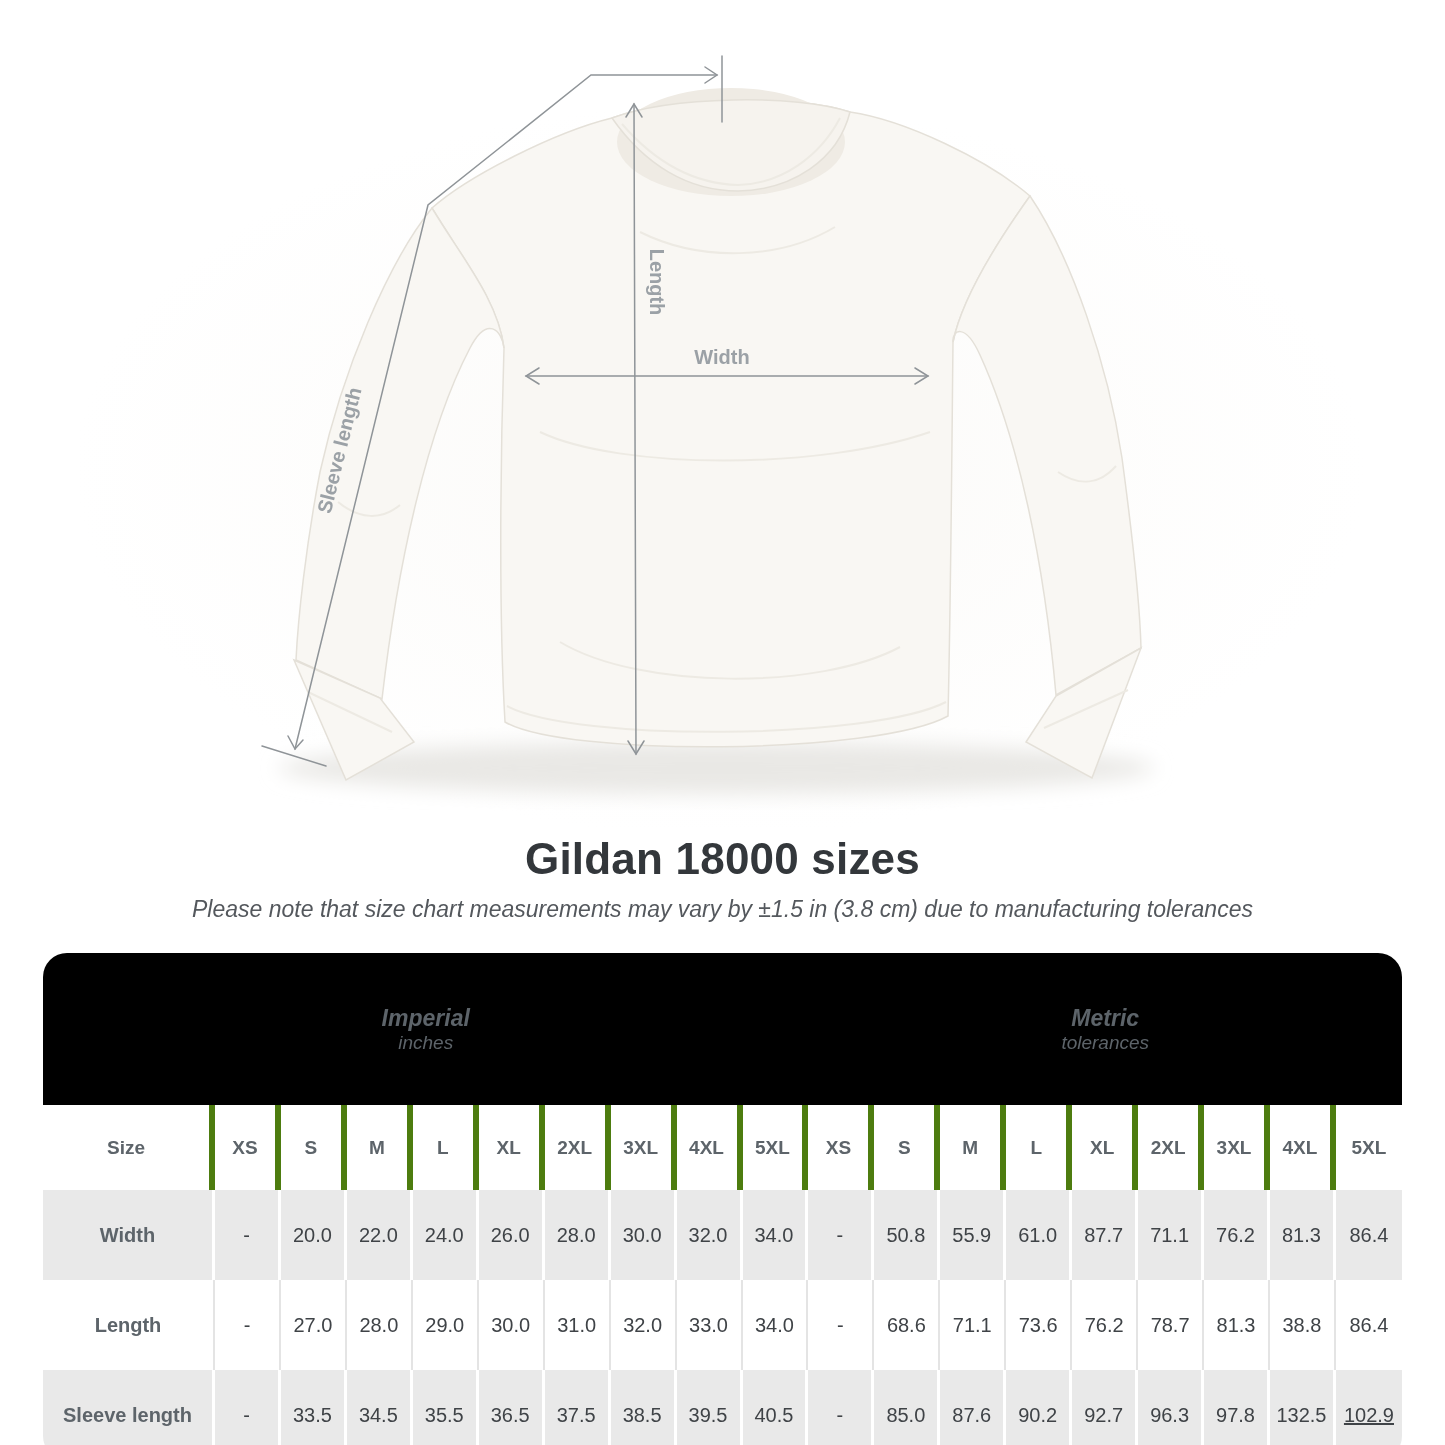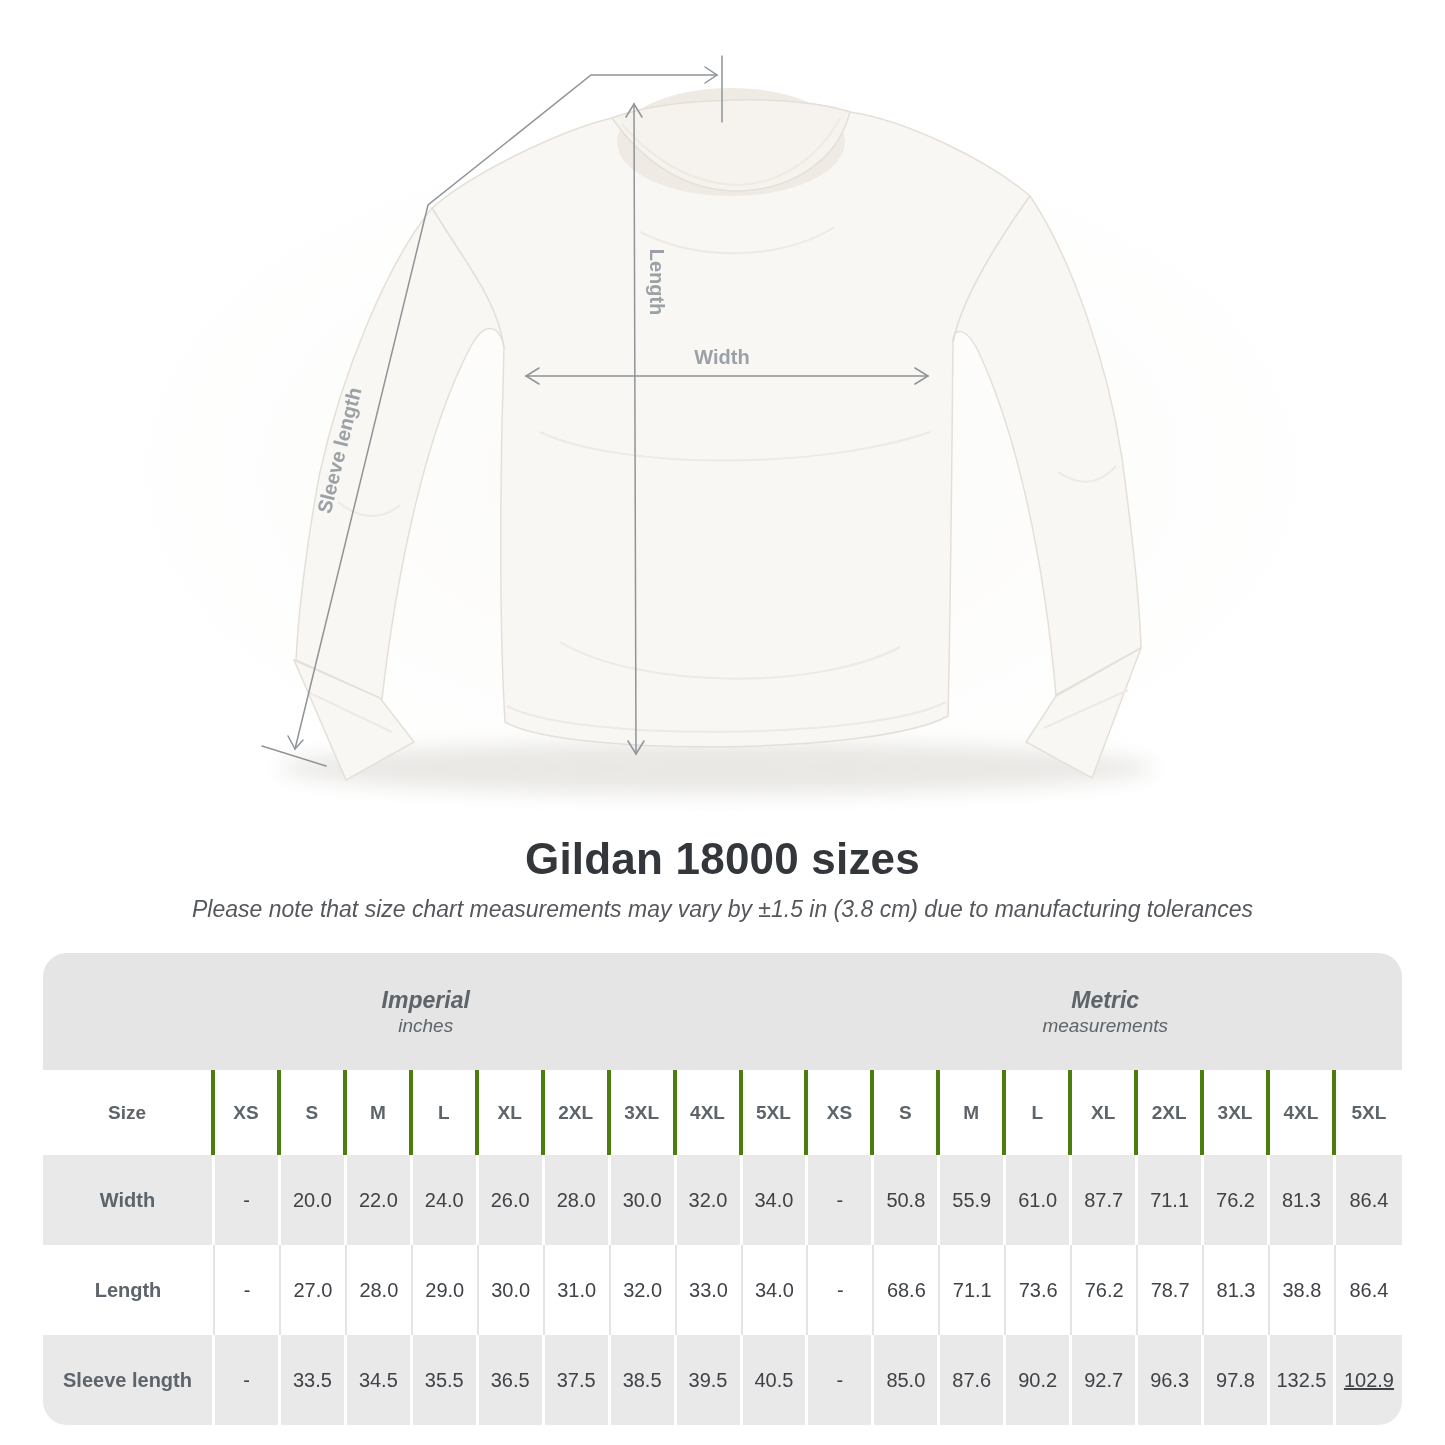--- a/index.html
+++ b/index.html
@@ -31,31 +31,31 @@
   
   .table-wrap { margin:30px 43px 0 43px; }
   table.size-table {
     width:1359px; table-layout:fixed;
     border-collapse:separate; border-spacing:0;
   }
   .col-label { width:172px; }
   th, td { padding:0; text-align:center; vertical-align:middle; font-weight:normal; }
 
   tr.band-row th {
-    background:#e5e5e5; height:117px; vertical-align:middle;
+    background:#000000; height:152px; vertical-align:middle;
   }
   tr.band-row th:first-child { border-top-left-radius:24px; }
   tr.band-row th:last-child  { border-top-right-radius:24px; }
   .band-name  { font-size:23px; font-weight:bold; font-style:italic; color:#5d646a; line-height:1.25; }
   .band-unit  { font-size:19px; font-style:italic; color:#5d646a; }
 
   tr.sizes-row th {
     background:#ffffff; height:85px;
     font-size:19px; font-weight:bold; color:#5d646a;
-    border-right:4px solid #4d7c0f;
+    border-right:6px solid #4d7c0f;
   }
   tr.sizes-row th.last { border-right:none; }
 
   tbody td { height:90px; font-size:20px; color:#3f4347; }
   tbody td.row-label { font-size:20px; font-weight:bold; color:#5d646a; }
 
   tr.row-gray td  { background:#e9e9e9; border-right:3px solid #ffffff; }
   tr.row-white td { background:#ffffff; border-right:2px solid #e4e4e4; }
   tr.row-gray td.last, tr.row-white td.last { border-right:none; }
   tr.bottom-row td:first-child { border-bottom-left-radius:24px; }
@@ -186,21 +186,21 @@
         <col>
     </colgroup>
     <thead>
         <tr class="band-row">
           <th colspan="10">
             <div class="band-name">Imperial</div>
             <div class="band-unit">inches</div>
           </th>
           <th colspan="9">
             <div class="band-name">Metric</div>
-            <div class="band-unit">measurements</div>
+            <div class="band-unit">tolerances</div>
           </th>
         </tr>
         <tr class="sizes-row">
           <th>Size</th>
           <th class="">XS</th>
           <th class="">S</th>
           <th class="">M</th>
           <th class="">L</th>
           <th class="">XL</th>
           <th class="">2XL</th>

